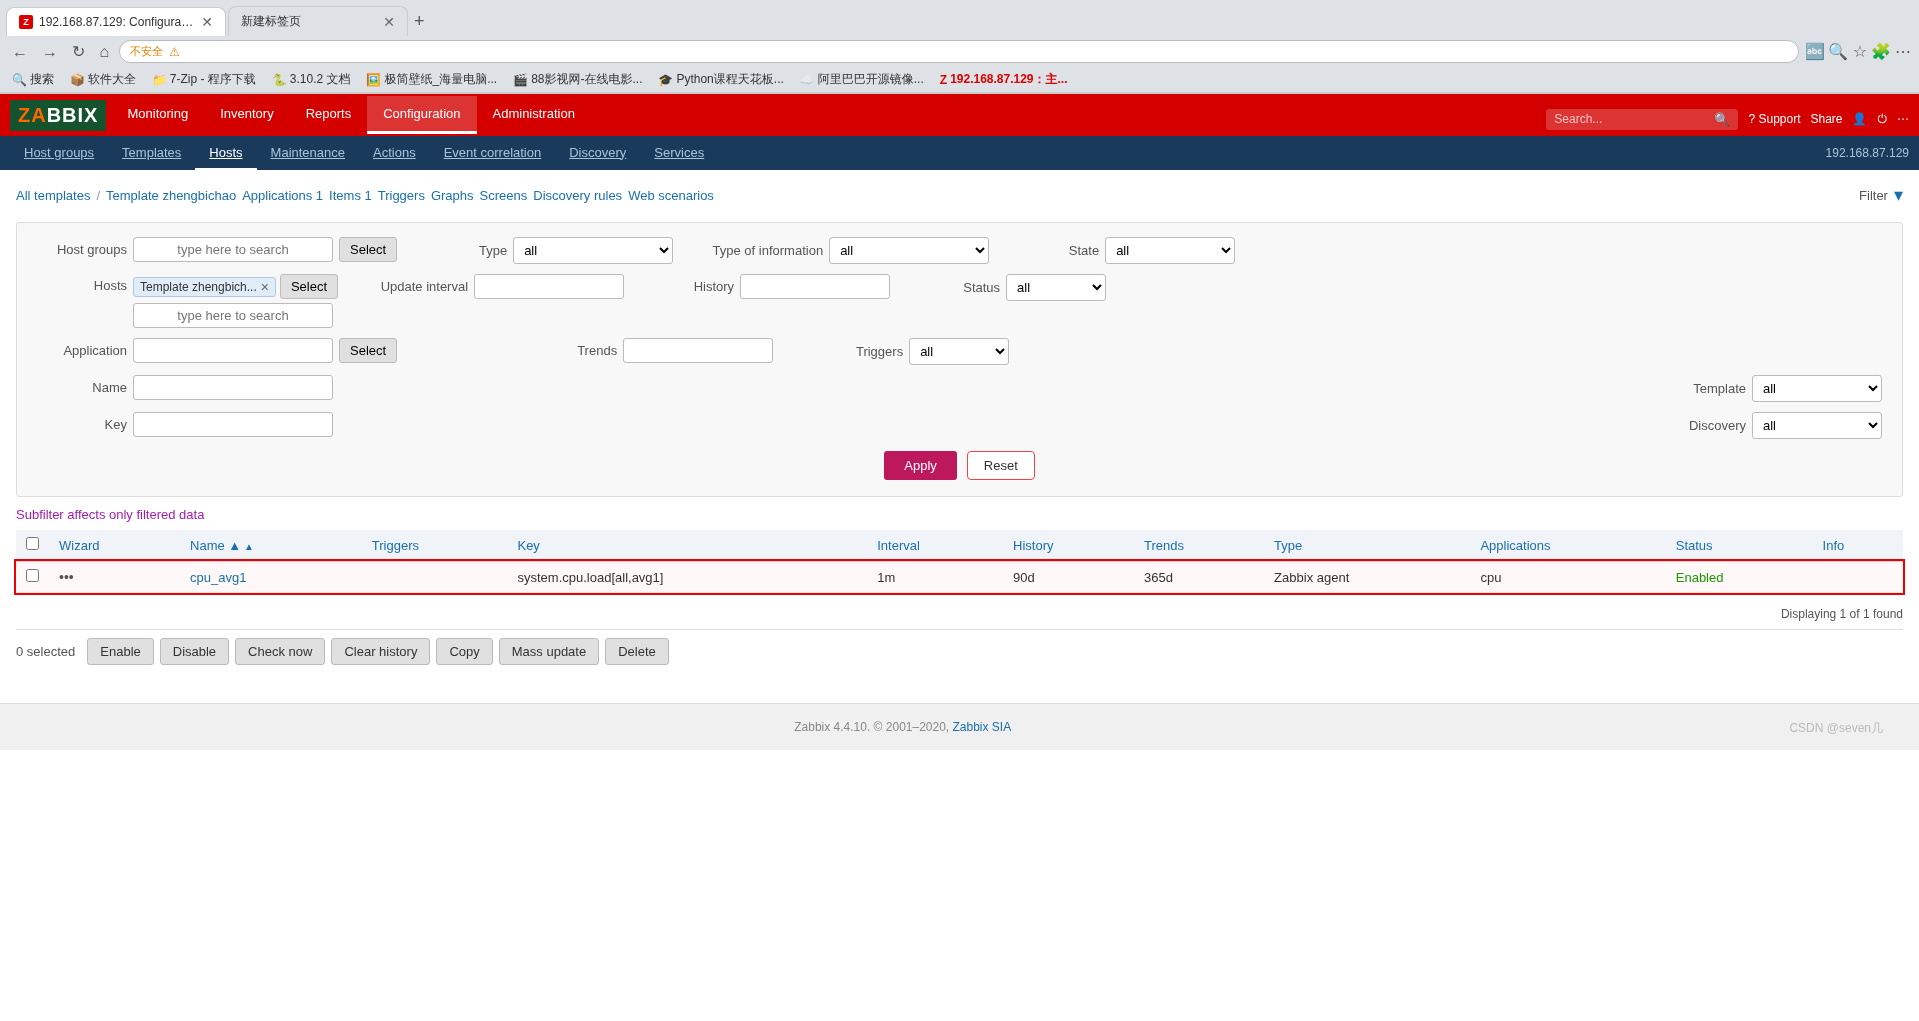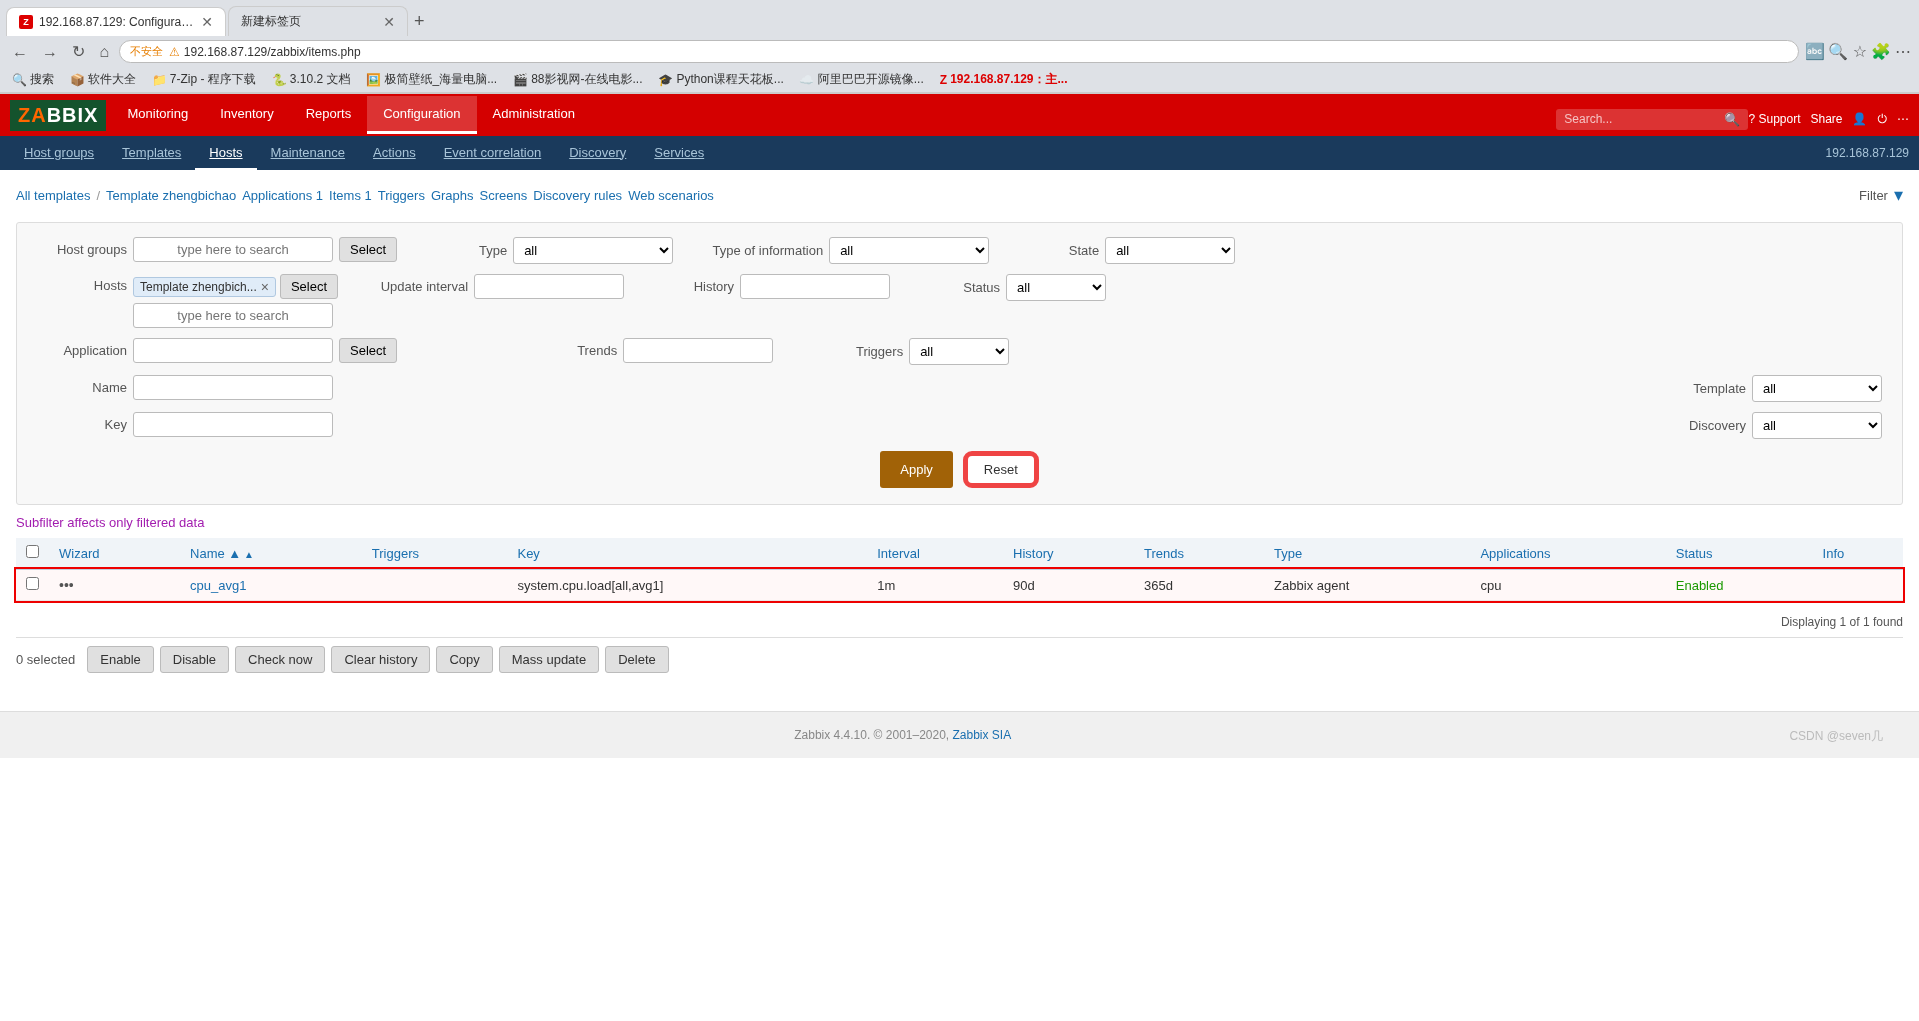--- a/index.html
+++ b/index.html
@@ -31,21 +31,21 @@
     .zabbix-app { background: #fff; min-height: calc(100vh - 90px); }
 
     
     .zabbix-topnav { display: flex; align-items: center; background: #d40000; padding: 0 10px; height: 42px; }
     .zabbix-logo { background: #14532d; padding: 4px 8px; margin-right: 5px; }
     .zabbix-logo-text { color: #fff; font-size: 20px; font-weight: bold; letter-spacing: 1px; }
     .zabbix-logo-text span { color: #ff6600; }
     .top-nav-items { display: flex; gap: 0; }
     .top-nav-item { color: #fff; padding: 10px 16px; cursor: pointer; font-size: 13px; text-decoration: none; }
     .top-nav-item.active { background: rgba(255,255,255,0.2); border-bottom: 3px solid #fff; }
-    .top-nav-right { margin-left: auto; display: flex; align-items: center; gap: 0; margin-top: 8px; }
+    .top-nav-right { margin-left: auto; display: flex; align-items: center; gap: 10px; margin-top: 8px; }
     .search-box { display: flex; align-items: center; background: rgba(255,255,255,0.2); border-radius: 3px; padding: 3px 8px; }
     .search-box input { background: none; border: none; outline: none; color: #fff; font-size: 12px; width: 160px; }
     .search-box input::placeholder { color: rgba(255,255,255,0.7); }
     .top-nav-links { display: flex; gap: 10px; color: #fff; font-size: 12px; }
     .top-nav-links a { color: #fff; text-decoration: none; }
 
     
     .zabbix-subnav { display: flex; align-items: center; background: #1a3a5c; padding: 0 10px; height: 34px; justify-content: space-between; }
     .sub-nav-items { display: flex; }
     .sub-nav-item { color: #a8c4d8; padding: 8px 14px; cursor: pointer; font-size: 13px; }
@@ -69,22 +69,22 @@
     .filter-field { display: flex; align-items: center; gap: 6px; }
     .filter-label { color: #555; font-size: 13px; min-width: 90px; text-align: right; }
     .filter-input { border: 1px solid #bbb; border-radius: 3px; padding: 4px 8px; font-size: 13px; color: #333; text-align: center; }
     .filter-select { border: 1px solid #bbb; border-radius: 3px; padding: 4px 6px; font-size: 13px; background: #fff; cursor: pointer; }
     .select-btn { background: #e0e0e0; border: 1px solid #bbb; border-radius: 3px; padding: 4px 10px; font-size: 13px; cursor: pointer; }
 
     .host-tag { display: inline-flex; align-items: center; background: #e0ecf8; border: 1px solid #b0c8e0; border-radius: 3px; padding: 2px 6px; font-size: 12px; gap: 4px; }
     .host-tag-close { cursor: pointer; color: #666; font-size: 14px; line-height: 1; }
 
     .filter-actions { display: flex; justify-content: center; gap: 10px; margin-top: 12px; margin-bottom: 6px; }
-    .apply-btn { background: #a16207; color: #fff; border: none; padding: 6px 20px; border-radius: 3px; cursor: pointer; font-size: 13px; }
-    .reset-btn { background: #fff; color: #333; border: 5px solid #ef4444; padding: 6px 16px; border-radius: 9px; cursor: pointer; font-size: 13px; }
+    .apply-btn { background: #be185d; color: #fff; border: none; padding: 6px 20px; border-radius: 3px; cursor: pointer; font-size: 13px; }
+    .reset-btn { background: #fff; color: #333; border: 1px solid #ef4444; padding: 6px 16px; border-radius: 4px; cursor: pointer; font-size: 13px; }
 
     .subfilter-text { font-size: 13px; color: #555; margin-bottom: 8px; }
     .subfilter-text span { color: #a21caf; }
 
     
     .items-table { width: 100%; border-collapse: collapse; margin-bottom: 10px; }
     .items-table th { background: #f0f4f8; border-bottom: 2px solid #c0d0e0; padding: 7px 10px; text-align: left; font-size: 13px; color: #1a6faf; font-weight: normal; cursor: pointer; white-space: nowrap; }
     .items-table th.sort-asc::after { content: " ▲"; font-size: 10px; }
     .items-table td { border-bottom: 1px solid #e8e8e8; padding: 7px 10px; font-size: 13px; vertical-align: middle; }
 
@@ -130,21 +130,20 @@
     <button class="tab-new">+</button>
   </div>
   <div class="browser-addressbar">
     <button class="nav-btn">←</button>
     <button class="nav-btn">→</button>
     <button class="nav-btn">↻</button>
     <button class="nav-btn">⌂</button>
     <div class="address-box">
       <span class="address-warning">不安全</span>
       <span style="color:#e67e00;margin-right:4px;font-size:12px">⚠</span>
-      <span class="address-text">192.168.87.129/zabbix/items.php</span>
     </div>
     <div class="browser-actions">
       <span>🔤</span>
       <span>🔍</span>
       <span>☆</span>
       <span>🧩</span>
       <span>⋯</span>
     </div>
   </div>
   <div class="bookmarks-bar">

